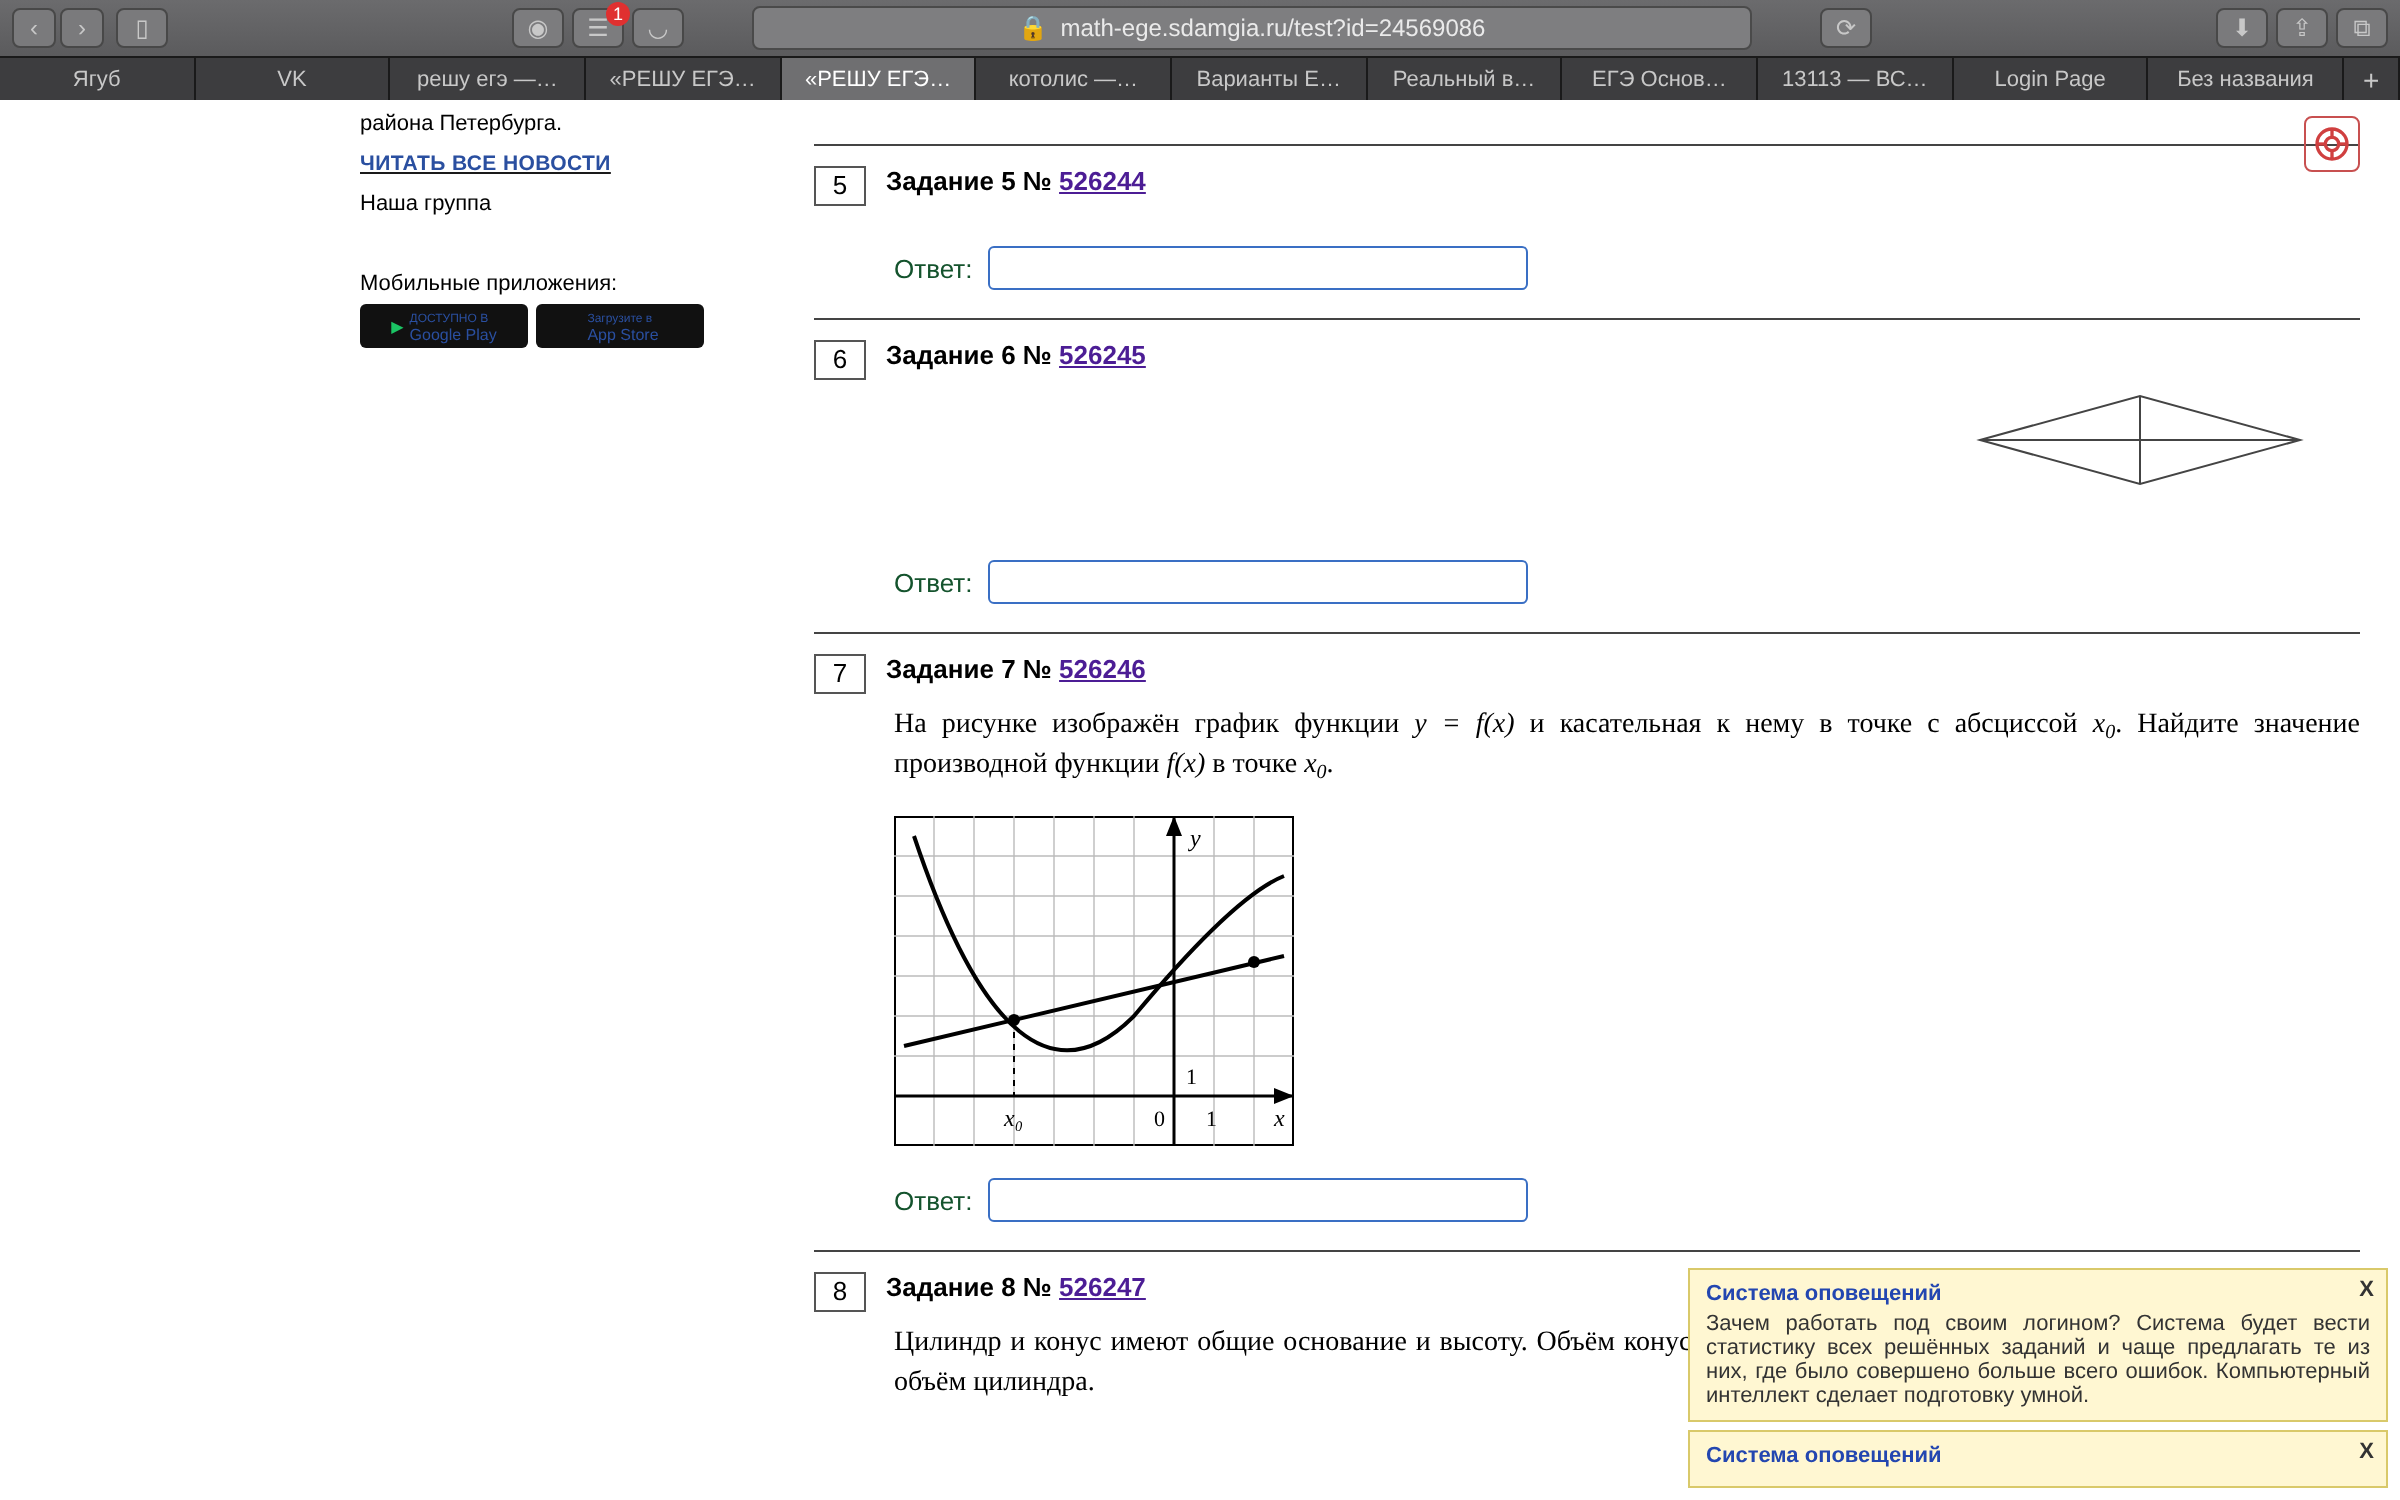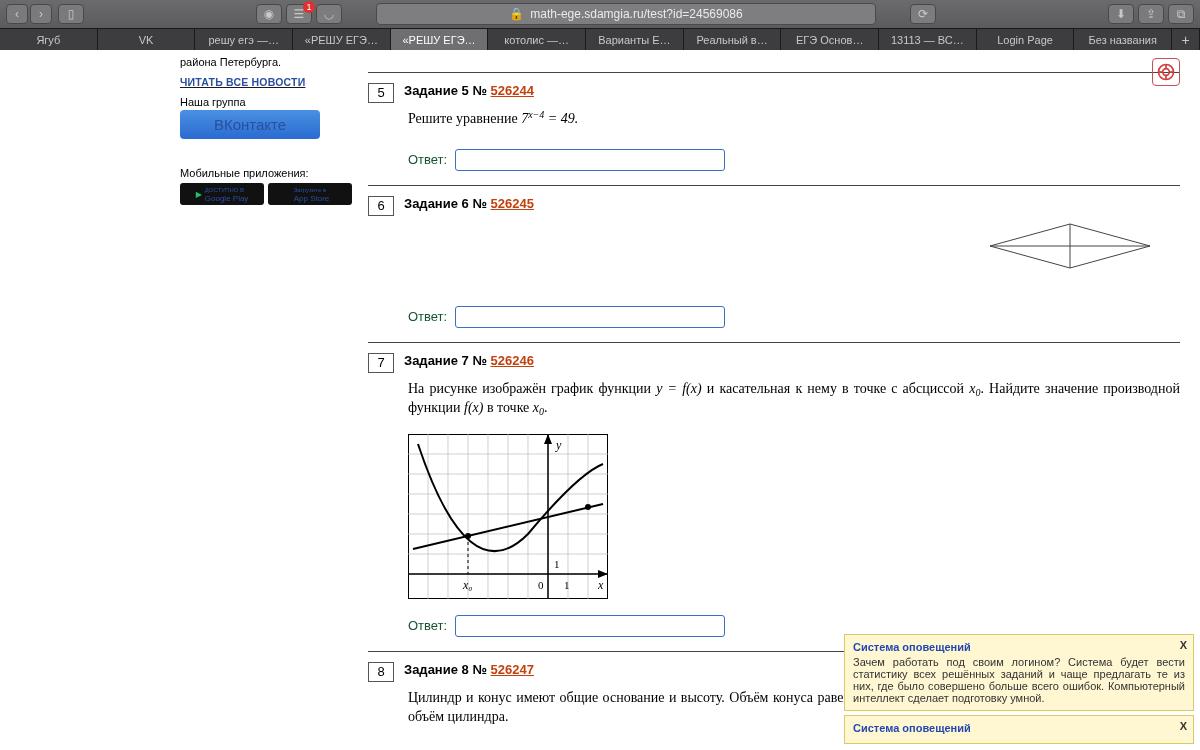--- a/index.html
+++ b/index.html
@@ -18,40 +18,40 @@
   .badge-red { position:relative; }
   .badge-red::after { content:"1"; position:absolute; top:-4px; right:-4px; background:#e03030; color:#fff; font-size:9px; border-radius:50%; width:12px; height:12px; display:flex; align-items:center; justify-content:center;}
 
   
   .tabstrip { height: 22px; background: #2a2a2c; display: flex; border-top:1px solid #1a1a1a;}
   .tab { flex: 1; min-width: 0; border-right: 1px solid #1a1a1a; color: #c8c8c8; font-size: 11px; display: flex; align-items: center; justify-content: center; padding: 0 6px; overflow: hidden; white-space: nowrap; text-overflow: ellipsis; background:#3d3d3f;}
   .tab.active { background: #6f6f71; color: #fff; }
   .tab.add { flex: 0 0 28px; font-size: 14px; }
 
   
-  .page { display:flex; position:relative; height: calc(750px - 50px); }
+  .page { display:flex; position:relative; height: calc(750px - 50px); gap: 39px; }
   .sidebar { width: 180px; padding: 6px 8px 0 0; text-align: left; margin-left: 180px; font-size: 11px; color: #000; }
   .sidebar a { color: #2a4fa0; text-decoration: none; }
   .sidebar .line { margin-bottom: 8px; }
   .sidebar .caps { text-transform: uppercase; font-size: 10.5px; letter-spacing: .2px; color:#1a1a1a;}
   .vk-btn { display:block; background: linear-gradient(#4a90e2,#2a6bd0); color:#fff; border-radius:4px; padding:6px 10px; text-align:center; font-size:15px; margin-top:2px; width:140px;}
   .store-row { display:flex; gap:4px; margin-top:4px;}
   .store { flex:1; height:22px; background:#111; border-radius:3px; display:flex; align-items:center; justify-content:center; color:#fff; font-size:8px; gap:3px; padding:0 4px;}
   .store .tri { color:#1bc464;}
 
   .content { flex:1; padding: 4px 0 0 8px; position:relative;}
   .life-ring { position:absolute; top:8px; right:20px; width:28px; height:28px; border:1px solid #c85050; border-radius:4px; display:flex; align-items:center; justify-content:center;}
   .life-ring svg { width:20px; height:20px;}
 
   .task { border-top:1px solid #444; padding: 10px 0 14px 0; margin-right: 20px; }
   .task:first-child { margin-top: 0;}
   .task-head { display:flex; align-items:flex-start; gap:10px; }
   .num-box { width:26px; height:20px; border:1px solid #555; text-align:center; font-size:13px; line-height:18px; background:#fff;}
   .task-title { font-weight:bold; font-size:13px;}
-  .task-title a { color:#c2410c; text-decoration:underline;}
+  .task-title a { color:#4c1d95; text-decoration:underline;}
   .task-body { margin:6px 0 0 40px; font-family: "Times New Roman", serif; font-size: 14px; line-height:1.4;}
   .task-body.justify { text-align: justify; flex-direction: column; }
   .answer-row { display:flex; align-items:center; gap:8px; margin: 20px 0 0 40px;}
   .answer-row label { font-size:13px; color:#14532d;}
   .answer-row input { width:270px; height:22px; border:1px solid #3a6fc4; border-radius:3px; background:#fff;}
   .with-fig { display:flex; gap:16px; }
   .with-fig .txt { flex:1; }
   .fig { flex:0 0 auto; }
   .fig svg { display:block; }
   .sub { font-size:10px; position:relative; top:3px;}
@@ -112,21 +112,20 @@
     <div class="tab">Login Page</div>
     <div class="tab">Без названия</div>
     <div class="tab add">+</div>
   </div>
 
 <div class="page">
   <div class="sidebar">
     <div class="line">района Петербурга.</div>
     <div class="line caps" style="font-weight:bold; text-decoration:underline;"><a href="#">ЧИТАТЬ ВСЕ НОВОСТИ</a></div>
     <div class="line"><span>Наша группа</span>
-      <a class="vk-btn" href="#">ВКонтакте</a>
     </div>
     <div class="line" style="margin-top:28px;"><span>Мобильные приложения:</span>
       <div class="store-row">
         <a class="store" href="#">
             <span class="tri">▶</span>
             <span><span style="font-size:6px">ДОСТУПНО В</span><br><span>Google Play</span></span>
           </a>
         <a class="store" href="#">
             <span></span>
             <span><span style="font-size:6px">Загрузите в</span><br><span>App Store</span></span>
@@ -145,23 +144,20 @@
           <line x1="3" y1="12" x2="8" y2="12" stroke="#d04040" stroke-width="2"></line>
           <line x1="16" y1="12" x2="21" y2="12" stroke="#d04040" stroke-width="2"></line>
         </svg>
     </div>
 
     <div class="task" style="border-top:none; padding-top:18px;">
       <div style="border-top:1px solid #444; height:1px; margin-bottom:10px;"></div>
       <div class="task-head">
         <div class="num-box">5</div>
         <div class="task-title"><span>Задание</span> <span>5</span> <span>№ </span><a href="#">526244</a></div>
-      </div>
-      <div class="task-body">
-        <span>Решите уравнение </span> <span class="math">7<span class="sup">x−4</span> = 49.</span>
       </div>
       <div class="answer-row">
         <label>Ответ:</label>
         <input type="text" style="">
       </div>
     </div>
 
     <div class="task">
       <div class="task-head">
         <div class="num-box">6</div>

